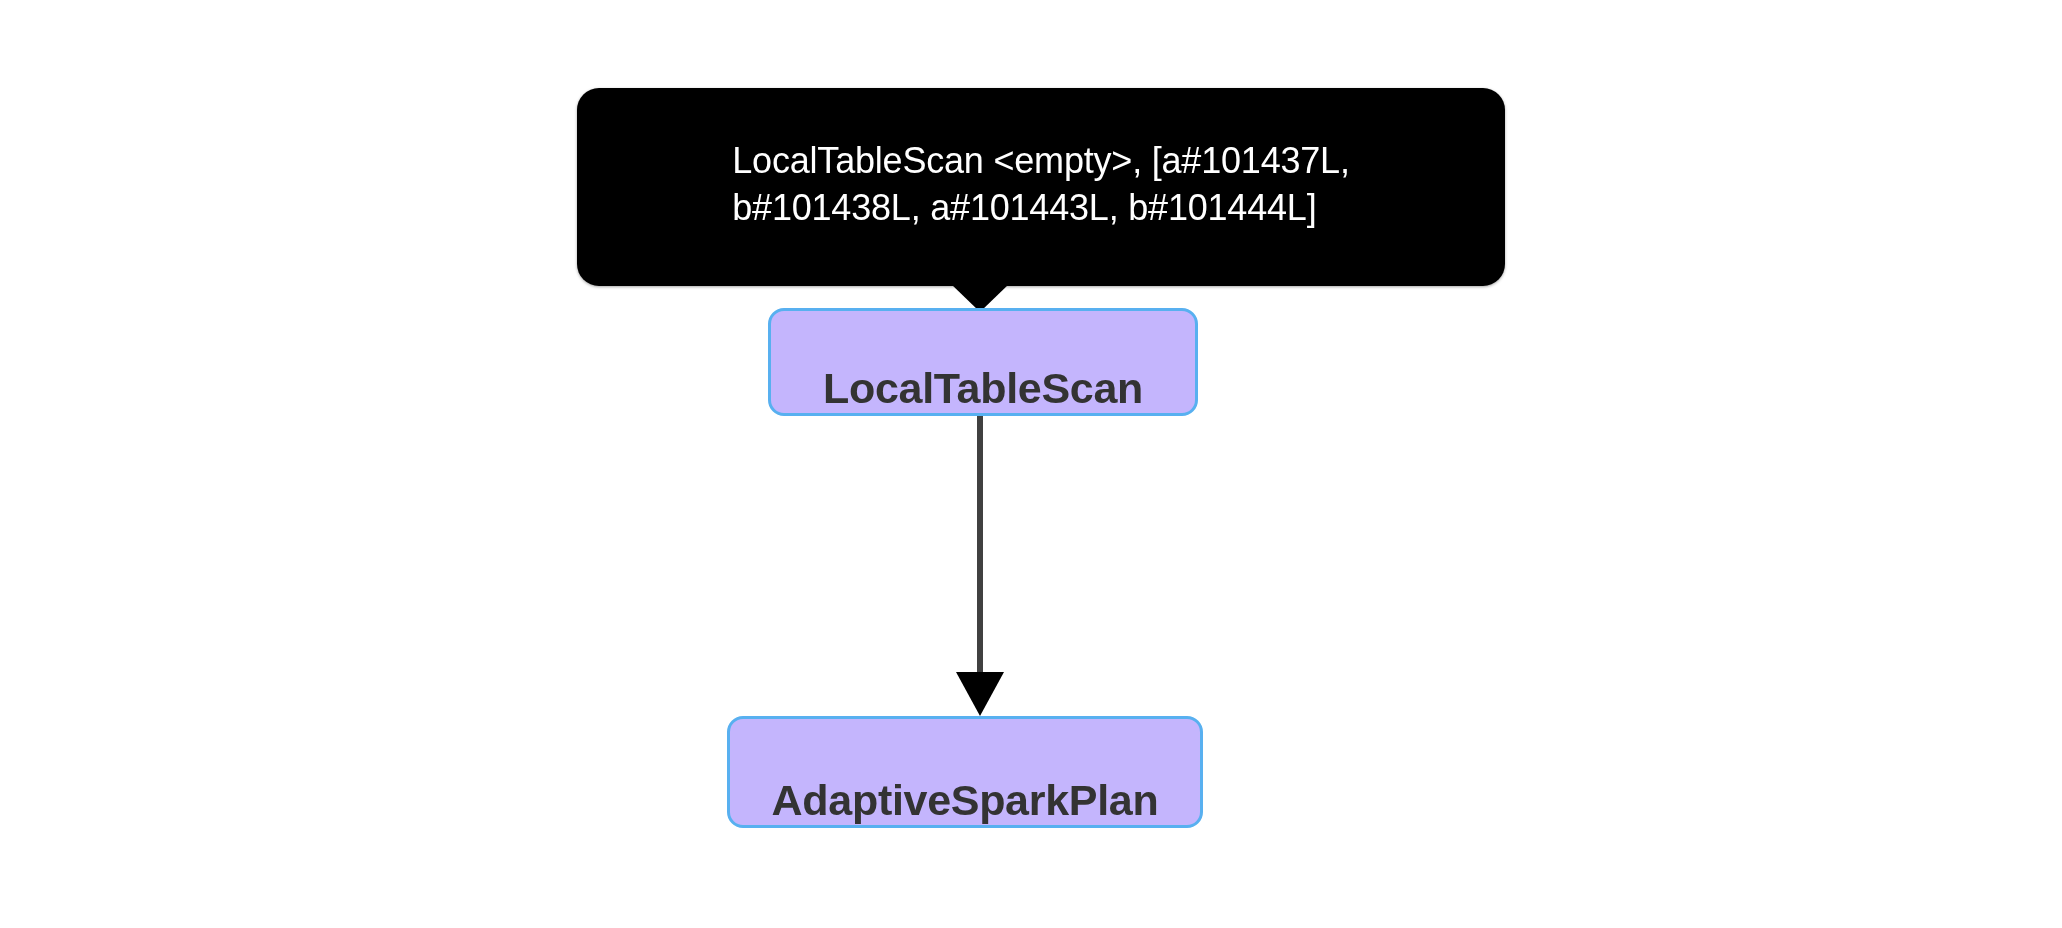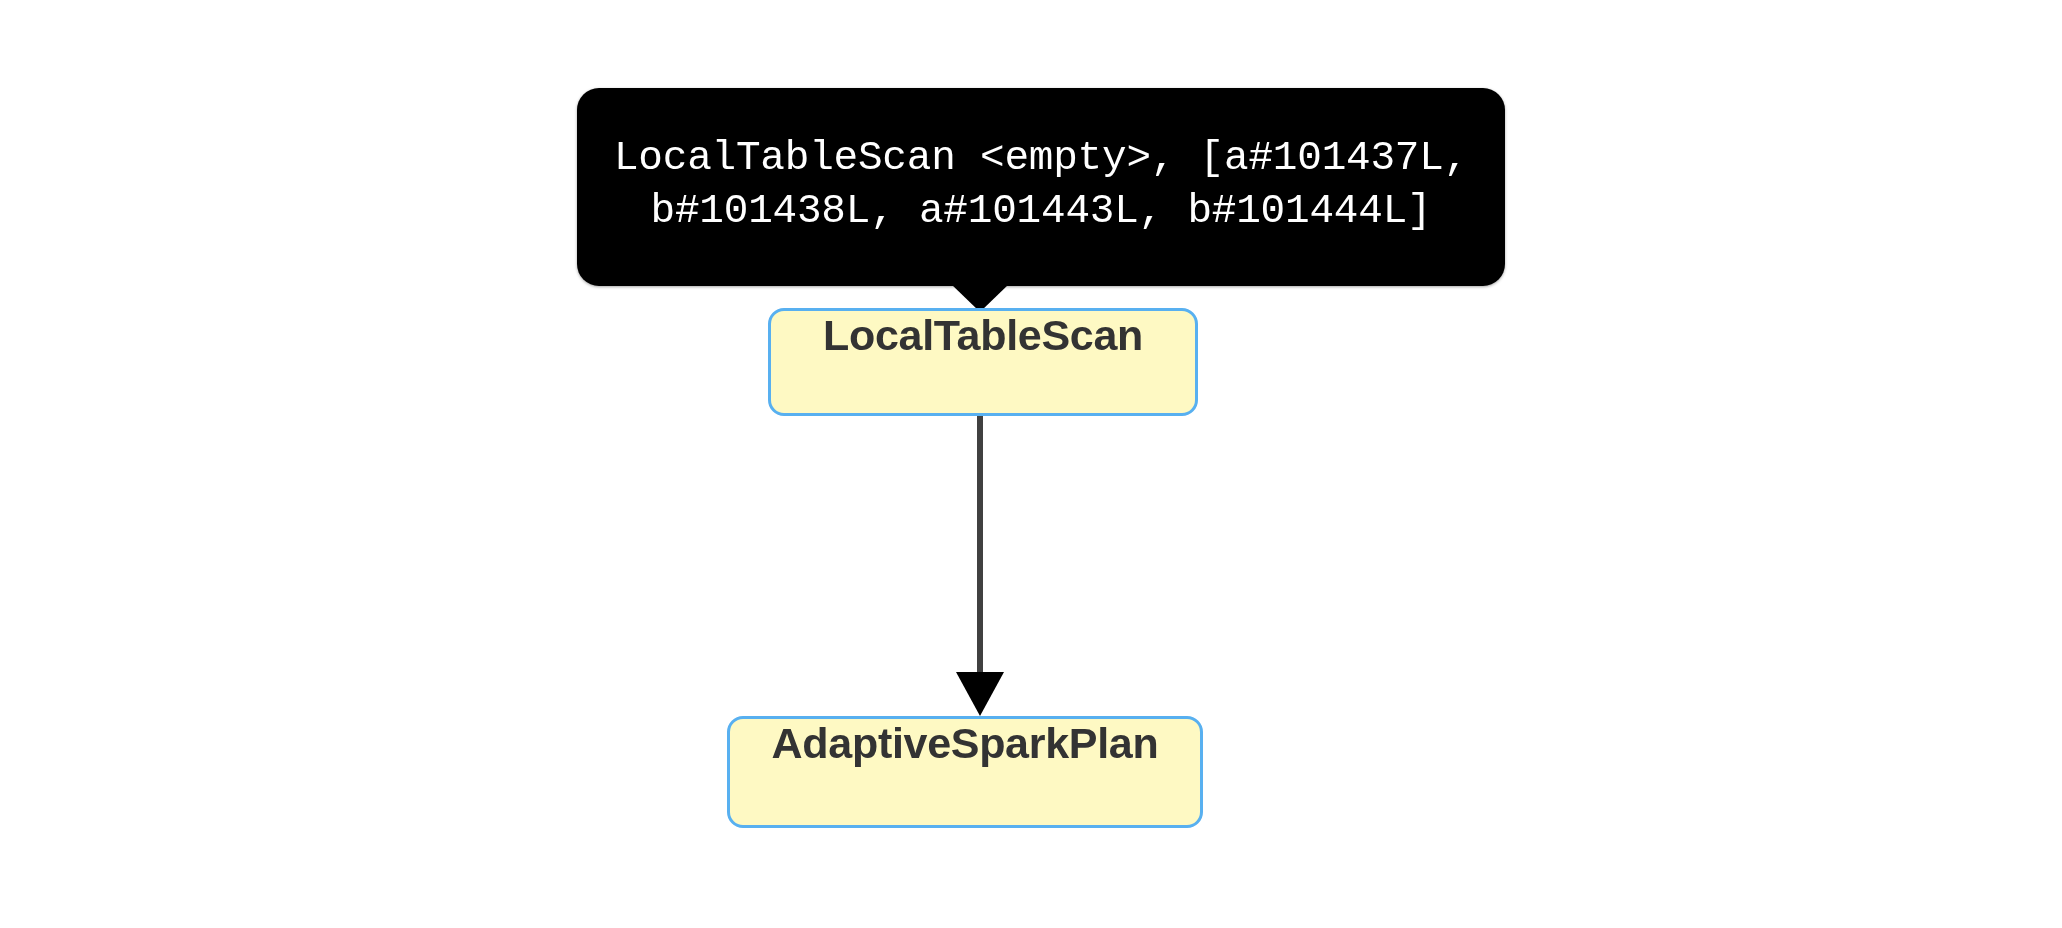--- a/index.html
+++ b/index.html
@@ -31,49 +31,48 @@
     border-radius: 22px;
     box-sizing: border-box;
     display: flex;
     align-items: center;
     justify-content: center;
     padding: 6px 34px 10px 34px;
     box-shadow: 0 1px 3px rgba(0,0,0,0.35);
   }
   .tooltip-text {
     color: #ffffff;
-    font-family: Liberation Mono, monospace;
-    font-size: 41px;
+    font-family: Liberation Sans, sans-serif;
+    font-size: 36px;
     font-weight: 400;
     line-height: 1.30;
-    text-align: center;
     letter-spacing: -0.2px;
     white-space: pre-line;
   }
   
   .tooltip-tail {
     position: absolute;
     left: 951px;
     top: 284px;
     width: 0;
     height: 0;
     border-left: 29px solid transparent;
     border-right: 29px solid transparent;
     border-top: 28px solid #000000;
   }
 
   
   .node {
     position: absolute;
     box-sizing: border-box;
-    background: #fef9c3;
+    background: #c4b5fd;
     border: 3px solid #58b0f0;
     border-radius: 16px;
     display: flex;
-    align-items: flex-start;
+    align-items: flex-end;
     justify-content: center;
   }
   .node-label {
     color: #333333;
     font-family: "Liberation Sans", sans-serif;
     font-weight: bold;
     font-size: 43px;
     letter-spacing: -0.3px;
     white-space: nowrap;
   }

